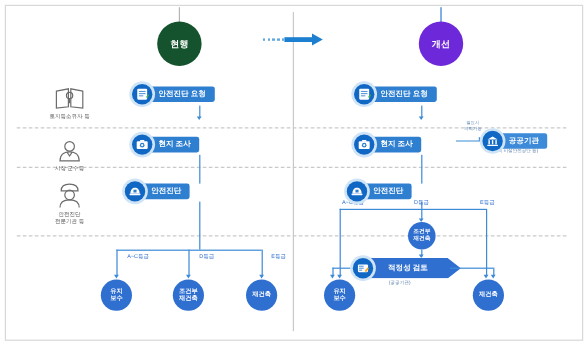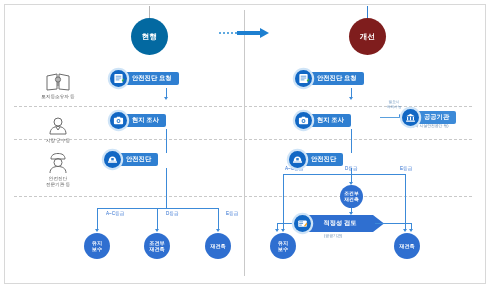--- a/index.html
+++ b/index.html
@@ -13,22 +13,22 @@
   
   .vdiv{position:absolute;left:244px;top:10px;width:0;height:266px;border-left:1px solid #c9c9c9;}
 
   
   .stem{position:absolute;width:0;border-left:1px solid #b5b5b5;}
   .stem.blue{border-left:1px solid #2f7fd1;}
 
   
   .hcircle{position:absolute;border-radius:50%;display:flex;align-items:center;justify-content:center;
            color:#fff;font-size:7.5px;font-weight:bold;letter-spacing:.2px;}
-  .hcircle.grey{background:#0369a1;}
-  .hcircle.blue{background:#7f1d1d;}
+  .hcircle.grey{background:#14532d;}
+  .hcircle.blue{background:#6d28d9;}
 
   
   .tarrow{position:absolute;height:4px;}
   .tarrow .dash{position:absolute;left:0;top:1px;width:18px;height:2px;
         background:repeating-linear-gradient(to right,#5fa9e0 0 2px,transparent 2px 4px);}
   .tarrow .solid{position:absolute;left:18px;top:0px;width:24px;height:4px;background:#1d7fd0;}
   .tarrow .head{position:absolute;left:41px;top:-3px;width:0;height:0;
         border-top:5px solid transparent;border-bottom:5px solid transparent;border-left:9px solid #1d7fd0;}
 
   

